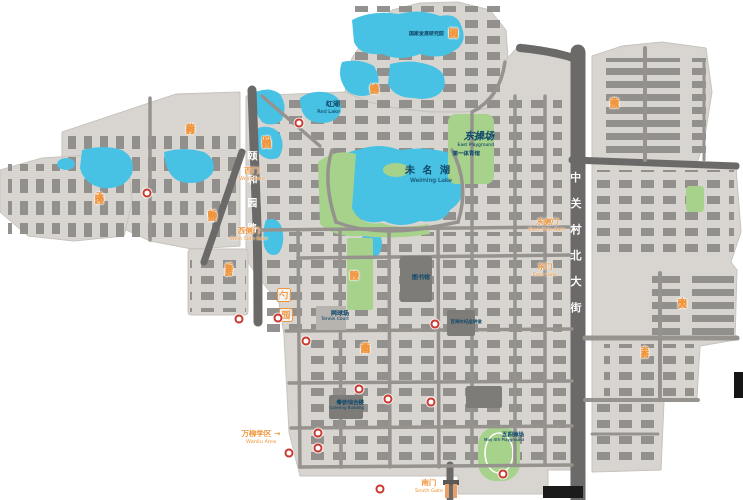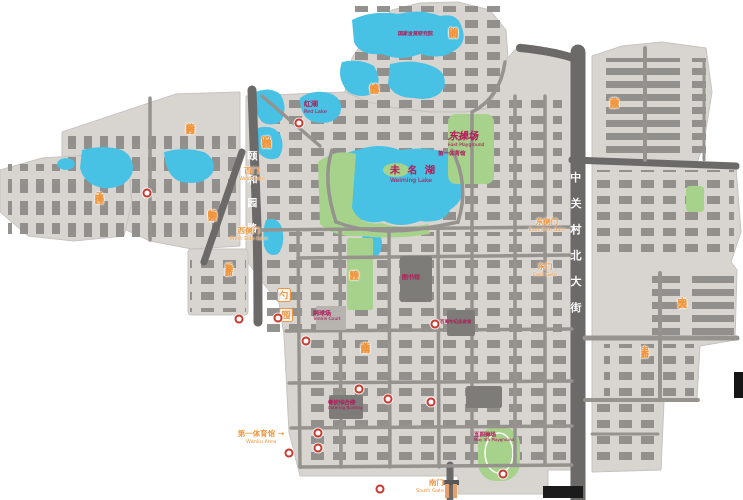--- a/index.html
+++ b/index.html
@@ -15,21 +15,21 @@
   
   .boxchar{position:absolute;width:12px;height:12px;border:1px solid #f0953c;
     background:rgba(255,255,255,.75);color:#f0953c;font-weight:bold;font-size:9px;
     line-height:12px;text-align:center;border-radius:2px;}
   
   .gate{position:absolute;text-align:center;color:#f0953c;font-weight:bold;
     text-shadow:0 0 2px #fff,0 0 2px #fff;line-height:1.15;}
   .gate .zh{font-size:7.5px;display:block;}
   .gate .en{font-size:5px;display:block;font-weight:normal;}
   
-  .wlabel{position:absolute;color:#be185d;text-align:left;line-height:1.2;
+  .wlabel{position:absolute;color:#0c4a6e;text-align:right;line-height:1.2;
     text-shadow:0 0 1px rgba(90,90,90,.4);}
   .wlabel .zh{display:block;font-weight:bold;}
   .wlabel .en{display:block;font-weight:normal;}
   
   .street{position:absolute;writing-mode:vertical-rl;text-orientation:upright;
     color:#fff;font-weight:bold;white-space:nowrap;line-height:1;}
   .street.zgc{font-size:11px;letter-spacing:26px;}
   .street.yhy{font-size:10px;letter-spacing:24px;}
   
   .marker{position:absolute;width:5px;height:5px;border:2px solid #c93a30;background:#fff;
@@ -181,34 +181,34 @@
     <div class="boxchar" style="left:279px;top:308px;">园</div>
 
     <div class="gate" style="left:232px;top:167px;width:40px;">
       <span class="zh">西门</span>
       <span class="en">West Gate</span>
     </div>
     <div class="gate" style="left:224px;top:227px;width:50px;">
       <span class="zh">西侧门</span>
       <span class="en">West Side Gate</span>
     </div>
-    <div class="gate" style="left:522px;top:218px;width:50px;">
+    <div class="gate" style="left:522px;top:218px;width:50px;font-style:italic;">
       <span class="zh">东侧门</span>
       <span class="en">East Side Gate</span>
     </div>
     <div class="gate" style="left:525px;top:263px;width:40px;">
       <span class="zh">东门</span>
       <span class="en">East Gate</span>
     </div>
-    <div class="gate" style="left:414px;top:479px;width:30px;text-align:right;">
+    <div class="gate" style="left:414px;top:479px;width:30px;">
       <span class="zh">南门</span>
       <span class="en">South Gate</span>
     </div>
     <div class="gate" style="left:226px;top:430px;width:70px;">
-      <span class="zh">第一体育馆 →</span>
+      <span class="zh">万柳学区 →</span>
       <span class="en">Wanliu Area</span>
     </div>
 
     <div class="wlabel" style="left:390px;top:164px;width:62px;">
       <span class="zh" style="font-size:10px;letter-spacing:2px;">未 名 湖</span>
       <span class="en" style="font-size:6px;">Weiming Lake</span>
     </div>
     <div class="wlabel" style="left:304px;top:100px;width:36px;">
       <span class="zh" style="font-size:7px;">红湖</span>
       <span class="en" style="font-size:5px;">Red Lake</span>

